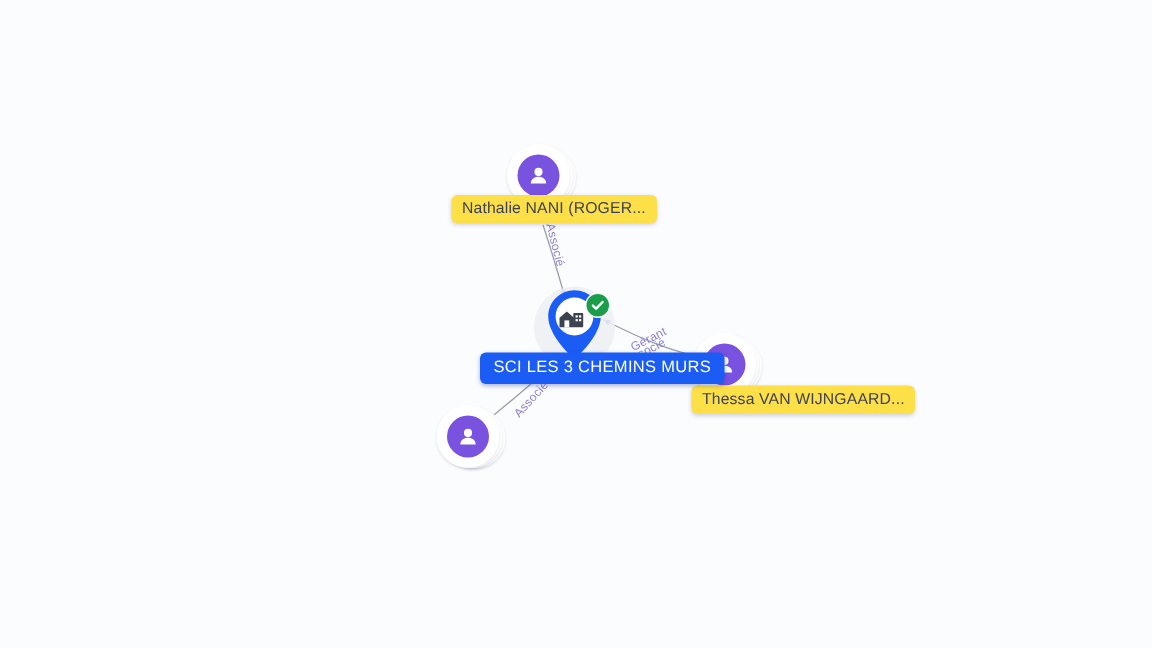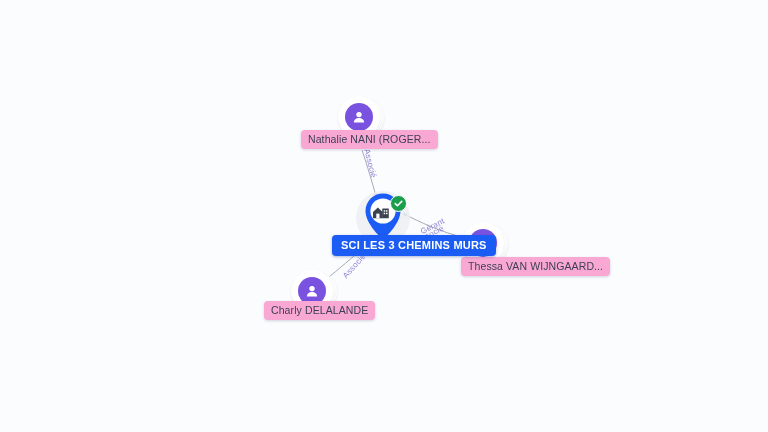--- a/index.html
+++ b/index.html
@@ -95,40 +95,39 @@
     background: #1a9e4b;
     border: 1.5px solid #ffffff;
     display: flex;
     align-items: center;
     justify-content: center;
   }
 
   
   .node-label {
     position: absolute;
-    background: #f9a8d4;
+    background: #fde047;
     border-radius: 4px;
     padding: 3px 7px 4px 7px;
     font-size: 10.5px;
     line-height: 12px;
     color: #3c3f55;
     white-space: nowrap;
     box-shadow: 0 1px 3px rgba(40,50,90,0.20);
     letter-spacing: 0.1px;
   }
   .node-label.primary {
     background: #1b5cf5;
     color: #ffffff;
     font-size: 11px;
-    font-weight: 700;
+    font-weight: 400;
     letter-spacing: .2px;
     padding: 4px 9px 5px 9px;
     border-radius: 4px;
     box-shadow: 0 1px 3px rgba(20,50,140,0.35);
-    margin-left: 12px;
   }
 
   
   .edge-label {
     position: absolute;
     font-size: 8px;
     color: #8f7fd6;
     white-space: nowrap;
     letter-spacing: .2px;
     transform-origin: left top;
@@ -198,21 +197,20 @@
       <div class="ring r2"></div>
       <div class="ring r1"></div>
     </div>
     <div class="avatar-circle">
       <svg width="16" height="16" viewBox="0 0 16 16" aria-hidden="true">
         <circle cx="8" cy="5.6" r="2.7" fill="#ffffff"></circle>
         <path d="M2.9 13.4c0-2.9 2.3-4.5 5.1-4.5s5.1 1.6 5.1 4.5z" fill="#ffffff"></path>
       </svg>
     </div>
   </div>
-  <div class="node-label" style="left:264px; top:301px;">Charly DELALANDE</div>
 
   <div class="company-node" style="left:356px; top:191px;">
     <div class="pin-halo"></div>
 
     <div class="pin-shape">
       <svg width="42" height="52" viewBox="0 0 42 52" aria-hidden="true">
         <path d="M21 1.5C11.3 1.5 3.5 9.3 3.5 19c0 12.2 14.5 25.8 16.1 27.2
                  a2 2 0 0 0 2.8 0C24 44.8 38.5 31.2 38.5 19 38.5 9.3 30.7 1.5 21 1.5z" fill="#1b5cf5"></path>
         <circle cx="21" cy="19" r="12.6" fill="#ffffff"></circle>
       </svg>

